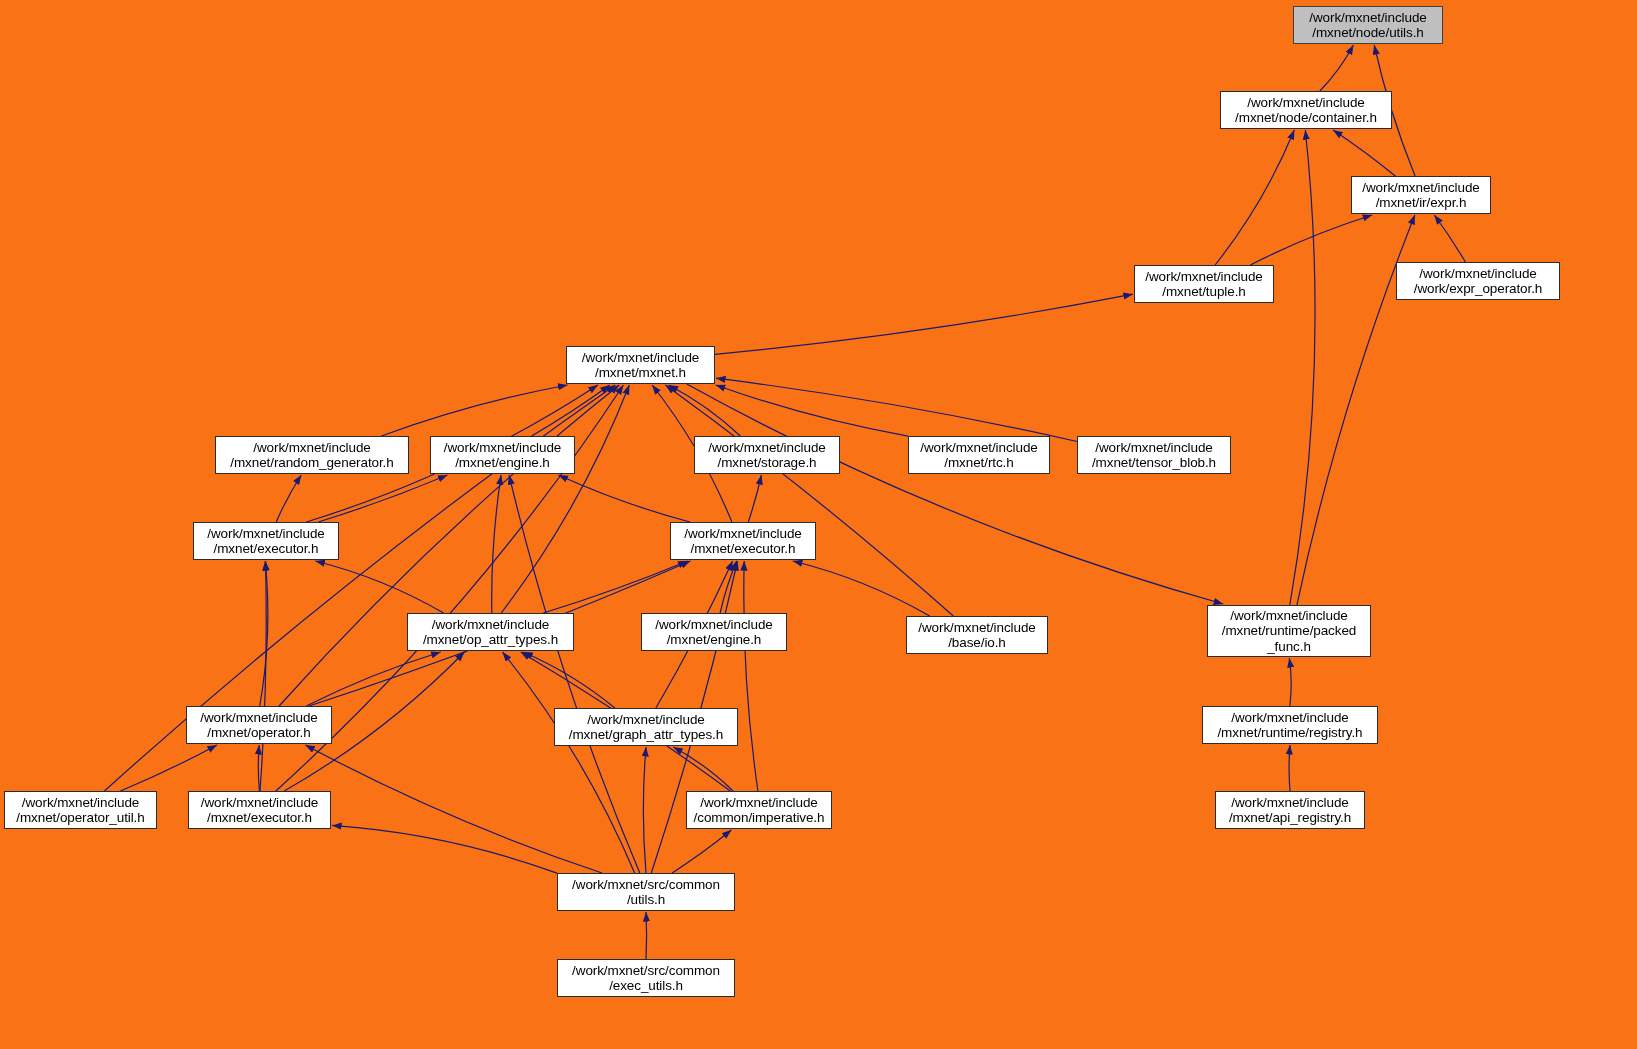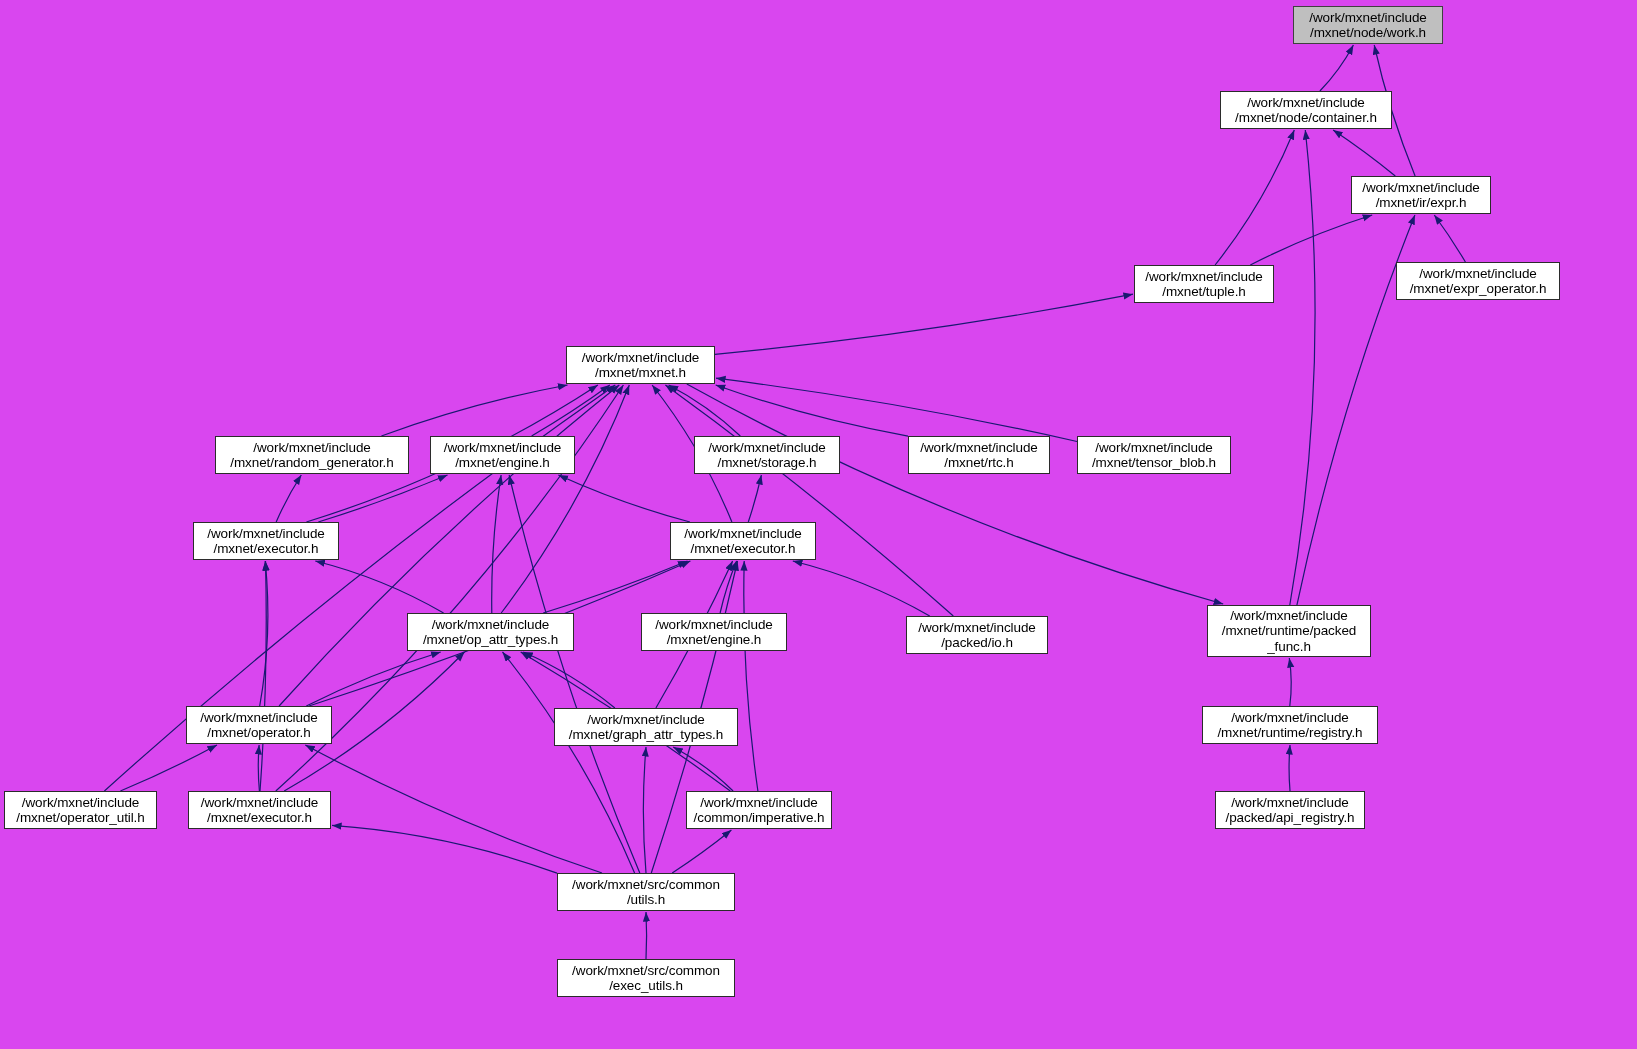--- a/index.html
+++ b/index.html
@@ -1,21 +1,21 @@
 <!DOCTYPE html>
 <html><head>
 <meta charset="utf-8">
 <title>node.h include dependency graph</title>
 <style>
   html,body{margin:0;padding:0;background:#ffffff;}
   #canvas{
     position:relative;
     width:1637px;
     height:1049px;
-    background:#d946ef;
+    background:#f97316;
     font-family:"Liberation Sans","DejaVu Sans",sans-serif;
     overflow:hidden;
   }
   #edges{position:absolute;left:0;top:0;width:1637px;height:1049px;pointer-events:none;}
   .node{
     position:absolute;
     box-sizing:border-box;
     border:1px solid #2b2b2b;
     background:#ffffff;
     color:#000000;
@@ -95,40 +95,40 @@
         <path d="M646.0,873.0 Q640.7,810.0 646.0,747.0" fill="none" stroke="#191970" stroke-width="1.2" marker-end="url(#ah)"></path>
         <path d="M672.2,873.0 Q702.9,853.0 731.4,830.0" fill="none" stroke="#191970" stroke-width="1.2" marker-end="url(#ah)"></path>
         <path d="M557.0,873.1 Q447.8,833.5 332.0,825.4" fill="none" stroke="#191970" stroke-width="1.2" marker-end="url(#ah)"></path>
         <path d="M602.0,873.0 Q448.3,821.5 305.3,745.0" fill="none" stroke="#191970" stroke-width="1.2" marker-end="url(#ah)"></path>
         <path d="M646.0,959.0 Q647.2,935.5 646.0,912.0" fill="none" stroke="#191970" stroke-width="1.2" marker-end="url(#ah)"></path>
         <path d="M1289.8,706.0 Q1292.9,682.0 1289.3,658.0" fill="none" stroke="#191970" stroke-width="1.2" marker-end="url(#ah)"></path>
         <path d="M1290.0,791.0 Q1288.1,768.0 1290.0,745.0" fill="none" stroke="#191970" stroke-width="1.2" marker-end="url(#ah)"></path>
       </g>
   </svg>
   <div id="node-layer">
-      <div class="node highlight" style="left: 1293px; top: 6px; width: 150px; height: 38px;"><span class="l1">/work/mxnet/include</span><span class="l2">/mxnet/node/work.h</span></div>
+      <div class="node highlight" style="left: 1293px; top: 6px; width: 150px; height: 38px;"><span class="l1">/work/mxnet/include</span><span class="l2">/mxnet/node/utils.h</span></div>
       <div class="node" style="left: 1220px; top: 91px; width: 172px; height: 38px;"><span class="l1">/work/mxnet/include</span><span class="l2">/mxnet/node/container.h</span></div>
       <div class="node" style="left: 1351px; top: 176px; width: 140px; height: 38px;"><span class="l1">/work/mxnet/include</span><span class="l2">/mxnet/ir/expr.h</span></div>
-      <div class="node" style="left: 1396px; top: 262px; width: 164px; height: 38px;"><span class="l1">/work/mxnet/include</span><span class="l2">/mxnet/expr_operator.h</span></div>
+      <div class="node" style="left: 1396px; top: 262px; width: 164px; height: 38px;"><span class="l1">/work/mxnet/include</span><span class="l2">/work/expr_operator.h</span></div>
       <div class="node" style="left: 1134px; top: 265px; width: 140px; height: 38px;"><span class="l1">/work/mxnet/include</span><span class="l2">/mxnet/tuple.h</span></div>
       <div class="node" style="left: 566px; top: 346px; width: 149px; height: 38px;"><span class="l1">/work/mxnet/include</span><span class="l2">/mxnet/mxnet.h</span></div>
       <div class="node" style="left: 215px; top: 436px; width: 194px; height: 38px;"><span class="l1">/work/mxnet/include</span><span class="l2">/mxnet/random_generator.h</span></div>
       <div class="node" style="left: 430px; top: 436px; width: 145px; height: 38px;"><span class="l1">/work/mxnet/include</span><span class="l2">/mxnet/engine.h</span></div>
       <div class="node" style="left: 694px; top: 436px; width: 146px; height: 38px;"><span class="l1">/work/mxnet/include</span><span class="l2">/mxnet/storage.h</span></div>
       <div class="node" style="left: 908px; top: 436px; width: 142px; height: 38px;"><span class="l1">/work/mxnet/include</span><span class="l2">/mxnet/rtc.h</span></div>
       <div class="node" style="left: 1077px; top: 436px; width: 154px; height: 38px;"><span class="l1">/work/mxnet/include</span><span class="l2">/mxnet/tensor_blob.h</span></div>
       <div class="node" style="left: 193px; top: 522px; width: 146px; height: 38px;"><span class="l1">/work/mxnet/include</span><span class="l2">/mxnet/executor.h</span></div>
       <div class="node" style="left: 670px; top: 522px; width: 146px; height: 38px;"><span class="l1">/work/mxnet/include</span><span class="l2">/mxnet/executor.h</span></div>
       <div class="node" style="left: 407px; top: 613px; width: 167px; height: 38px;"><span class="l1">/work/mxnet/include</span><span class="l2">/mxnet/op_attr_types.h</span></div>
       <div class="node" style="left: 641px; top: 613px; width: 146px; height: 38px;"><span class="l1">/work/mxnet/include</span><span class="l2">/mxnet/engine.h</span></div>
-      <div class="node" style="left: 906px; top: 616px; width: 142px; height: 38px;"><span class="l1">/work/mxnet/include</span><span class="l2">/packed/io.h</span></div>
+      <div class="node" style="left: 906px; top: 616px; width: 142px; height: 38px;"><span class="l1">/work/mxnet/include</span><span class="l2">/base/io.h</span></div>
       <div class="node" style="left: 1207px; top: 605px; width: 164px; height: 52px;"><span class="l1">/work/mxnet/include</span><span class="l2">/mxnet/runtime/packed</span><span class="l3">_func.h</span></div>
       <div class="node" style="left: 186px; top: 706px; width: 146px; height: 38px;"><span class="l1">/work/mxnet/include</span><span class="l2">/mxnet/operator.h</span></div>
       <div class="node" style="left: 554px; top: 708px; width: 184px; height: 38px;"><span class="l1">/work/mxnet/include</span><span class="l2">/mxnet/graph_attr_types.h</span></div>
       <div class="node" style="left: 1202px; top: 706px; width: 176px; height: 38px;"><span class="l1">/work/mxnet/include</span><span class="l2">/mxnet/runtime/registry.h</span></div>
       <div class="node" style="left: 4px; top: 791px; width: 153px; height: 38px;"><span class="l1">/work/mxnet/include</span><span class="l2">/mxnet/operator_util.h</span></div>
       <div class="node" style="left: 188px; top: 791px; width: 143px; height: 38px;"><span class="l1">/work/mxnet/include</span><span class="l2">/mxnet/executor.h</span></div>
       <div class="node" style="left: 686px; top: 791px; width: 146px; height: 38px;"><span class="l1">/work/mxnet/include</span><span class="l2">/common/imperative.h</span></div>
-      <div class="node" style="left: 1215px; top: 791px; width: 150px; height: 38px;"><span class="l1">/work/mxnet/include</span><span class="l2">/packed/api_registry.h</span></div>
+      <div class="node" style="left: 1215px; top: 791px; width: 150px; height: 38px;"><span class="l1">/work/mxnet/include</span><span class="l2">/mxnet/api_registry.h</span></div>
       <div class="node" style="left: 557px; top: 873px; width: 178px; height: 38px;"><span class="l1">/work/mxnet/src/common</span><span class="l2">/utils.h</span></div>
       <div class="node" style="left: 557px; top: 959px; width: 178px; height: 38px;"><span class="l1">/work/mxnet/src/common</span><span class="l2">/exec_utils.h</span></div>
     </div>
 </div>
 
 </body></html>

